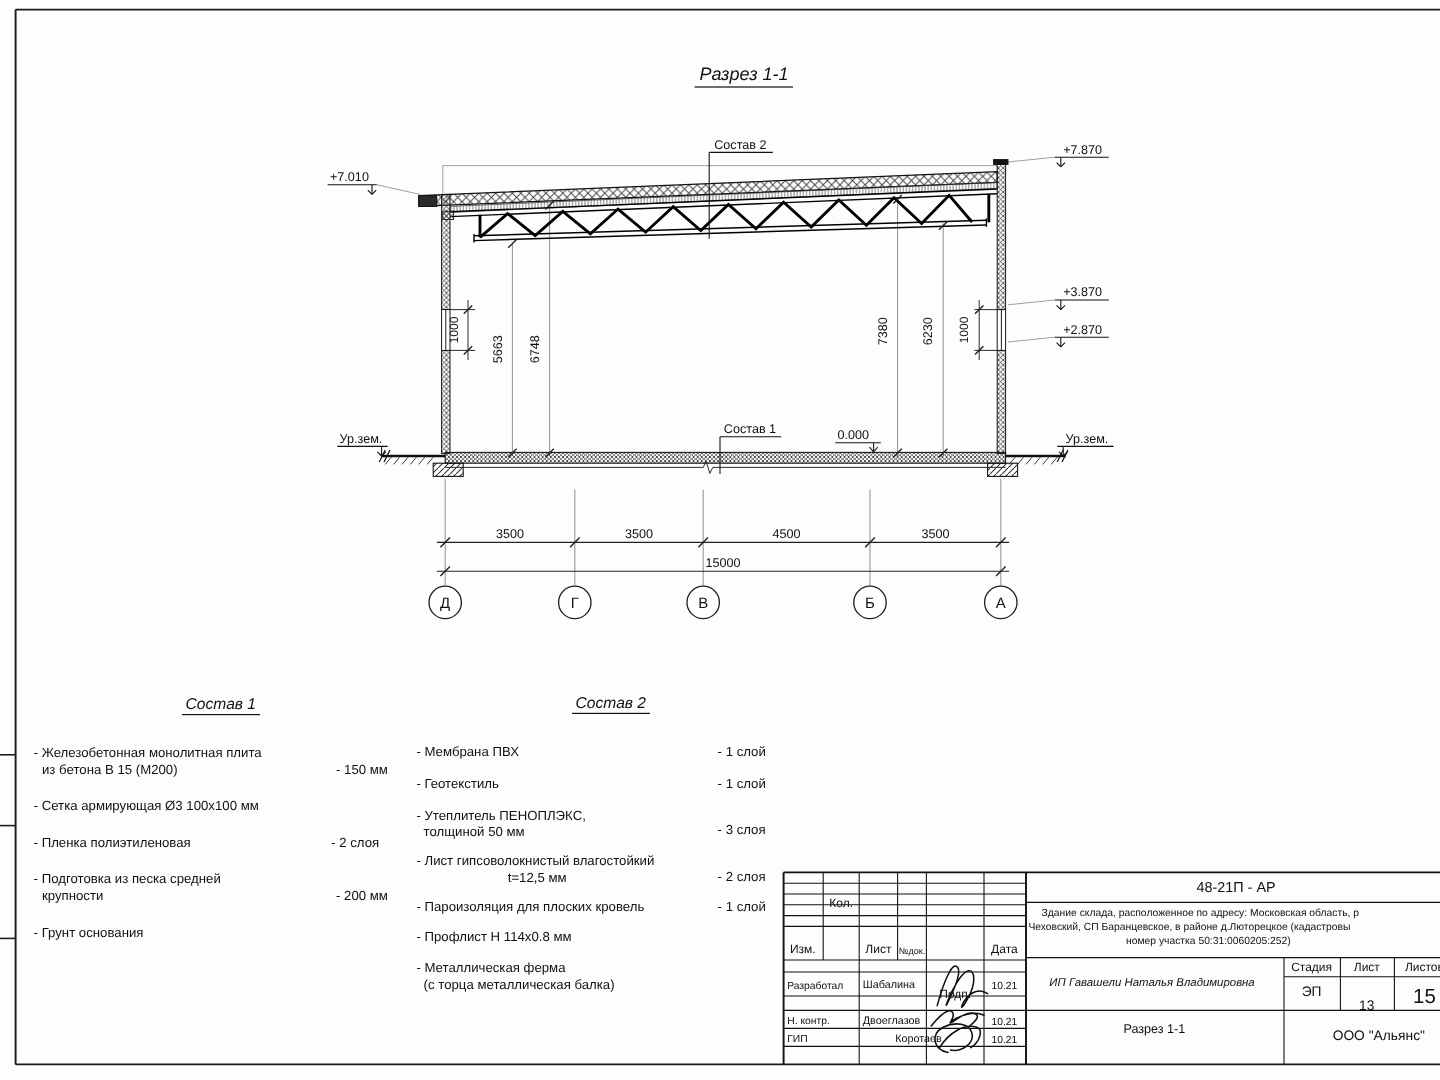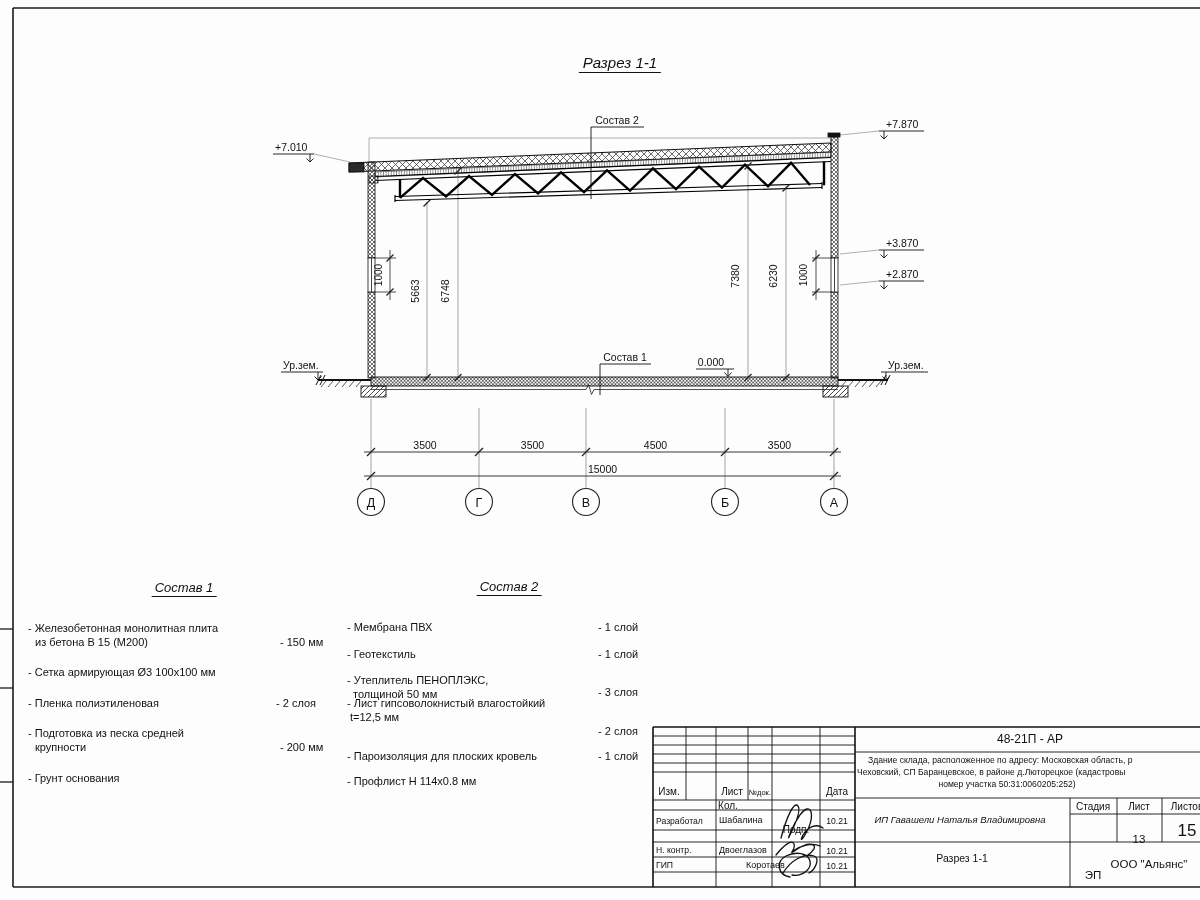--- a/index.html
+++ b/index.html
@@ -330,33 +330,37 @@
   </div>
   <div class="abs li" style="left:0;top:46px;">- Мембрана ПВХ</div>
   <div class="abs li" style="left:251px;top:46px;">- 1 слой</div>
   <div class="abs li" style="left:0;top:73px;">- Геотекстиль</div>
   <div class="abs li" style="left:251px;top:73px;">- 1 слой</div>
   <div class="abs li" style="left:0;top:99px;">
     <div>- Утеплитель ПЕНОПЛЭКС,</div>
     <div style="padding-left:6px">толщиной 50 мм</div>
   </div>
   <div class="abs li" style="left:251px;top:111px;">- 3 слоя</div>
-  <div class="abs li" style="left:0;top:122px;">
+  <div class="abs li" style="left:0;top:137px;text-align:center;">
     <div>- Лист гипсоволокнистый влагостойкий</div>
     <div style="padding-left:3px">t=12,5 мм</div>
   </div>
   <div class="abs li" style="left:251px;top:150px;">- 2 слоя</div>
   <div class="abs li" style="left:0;top:175px;">- Пароизоляция для плоских кровель</div>
   <div class="abs li" style="left:251px;top:175px;">- 1 слой</div>
   <div class="abs li" style="left:0;top:200px;">- Профлист Н 114х0.8 мм</div>
+  <div class="abs li" style="left:0;top:226px;">
+    <div>- Металлическая ферма</div>
+    <div style="padding-left:6px">(с торца металлическая балка)</div>
+  </div>
 </div>
 
 <div>
   <div class="abs tb-h" style="left:669px;top:786px;transform:translateX(-50%);">Изм.</div>
-  <div class="abs tb-h" style="left:701px;top:800px;transform:translateX(-50%);margin-left:27px;">Кол.</div>
+  <div class="abs tb-h" style="left:701px;top:748px;transform:translateX(-50%);">Кол.</div>
   <div class="abs tb-h" style="left:732px;top:786px;transform:translateX(-50%);">Лист</div>
   <div class="abs" style="left:760px;top:788px;transform:translateX(-50%);font-size:7.5px;">№док.</div>
   <div class="abs tb-h" style="left:796px;top:786px;transform:translateX(-50%);margin-top:38px;">Подп.</div>
   <div class="abs tb-h" style="left:837px;top:786px;transform:translateX(-50%);">Дата</div>
 
   <div class="abs tb-sm" style="left:656px;top:816px;">Разработал</div>
   <div class="abs tb" style="left:719px;top:815px;">Шабалина</div>
   <div class="abs tb-sm" style="left:837px;top:816px;transform:translateX(-50%);">10.21</div>
   <div class="abs tb-sm" style="left:656px;top:845px;">Н. контр.</div>
   <div class="abs tb" style="left:719px;top:845px;">Двоеглазов</div>
@@ -366,20 +370,20 @@
   <div class="abs tb-sm" style="left:837px;top:861px;transform:translateX(-50%);">10.21</div>
 
   <div class="abs" style="left:1030px;top:732px;transform:translateX(-50%);font-size:12px;">48-21П - АР</div>
   <div class="abs tb-sm" style="left:868px;top:755px;">Здание склада, расположенное по адресу: Московская область, р</div>
   <div class="abs tb-sm" style="left:857px;top:767px;">Чеховский, СП Баранцевское, в районе д.Люторецкое  (кадастровы</div>
   <div class="abs tb-sm" style="left:1007px;top:779px;transform:translateX(-50%);">номер участка 50:31:0060205:252)</div>
   <div class="abs it" style="left:960px;top:814px;transform:translateX(-50%);font-size:9.5px;">ИП Гавашели Наталья Владимировна</div>
   <div class="abs tb-h" style="left:1093px;top:801px;transform:translateX(-50%);">Стадия</div>
   <div class="abs tb-h" style="left:1139px;top:801px;transform:translateX(-50%);">Лист</div>
   <div class="abs tb-h" style="left:1187px;top:801px;transform:translateX(-50%);">Листов</div>
-  <div class="abs" style="left:1093px;top:821px;transform:translateX(-50%);font-size:11.5px;margin-top:48px;">ЭП</div>
+  <div class="abs" style="left:1093px;top:821px;transform:translateX(-50%);font-size:11.5px;">ЭП</div>
   <div class="abs" style="left:1139px;top:821px;transform:translateX(-50%);font-size:11.5px;margin-top:12px;">13</div>
   <div class="abs" style="left:1187px;top:821px;transform:translateX(-50%);font-size:17px;">15</div>
   <div class="abs" style="left:962px;top:852px;transform:translateX(-50%);font-size:10.5px;">Разрез 1-1</div>
   <div class="abs" style="left:1149px;top:858px;transform:translateX(-50%);font-size:11.5px;">ООО "Альянс"</div>
 </div>
 
 </div>
 
 </body></html>

